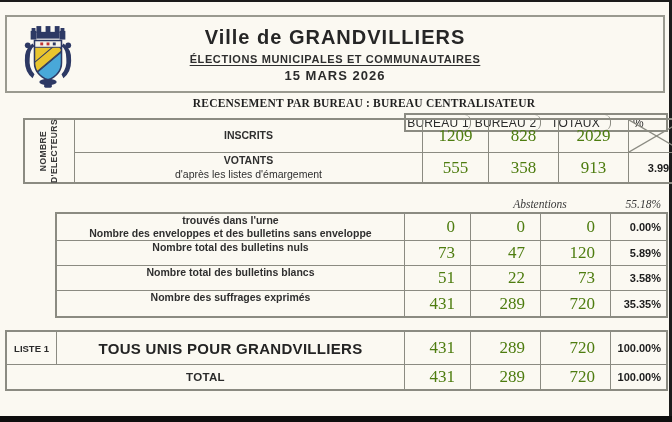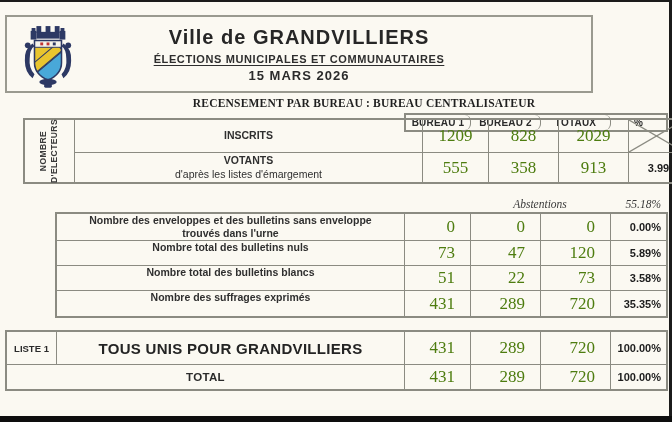--- a/index.html
+++ b/index.html
@@ -20,21 +20,21 @@
     position:absolute;left:0;top:0;width:672px;height:422px;
     background:var(--paper);overflow:hidden;
   }
   
   .scan-top-line{position:absolute;left:0;top:0;width:669px;height:2px;background:#1b1b1b;}
   .scan-right-line{position:absolute;right:0;top:0;width:3px;height:422px;background:#1b1b1b;}
   .scan-bottom-bar{position:absolute;left:0;bottom:0;width:672px;height:6px;background:#0e0e0e;}
 
   
   .header-box{
-    position:absolute;left:5px;top:15px;width:588px;height:78px;
+    position:absolute;left:5px;top:15px;width:660px;height:78px;
     border:2px solid #9a9a90;
     display:flex;align-items:center;
   }
   .crest{position:absolute;left:14px;top:3px;width:54px;height:70px;}
   .header-text{width:100%;text-align:center;}
   .doc-title{font-size:20px;font-weight:bold;letter-spacing:1px;color:#262626;}
   .doc-subtitle{
     margin-top:4px;font-size:11px;font-weight:bold;letter-spacing:.6px;
     text-decoration:underline;text-underline-offset:2px;color:#2e2e2e;
   }
@@ -59,21 +59,21 @@
   .num{font-family:"Liberation Serif",serif;font-size:17px;color:#4d7c0f;}
   .pct{font-weight:bold;font-size:11px;color:#1d1d1d;}
   .cell.right{justify-content:flex-end;padding-right:15px;}
   .cell.pct-cell{justify-content:flex-end;padding-right:5px;}
 
   
   .col-headers{
     position:absolute;left:404px;top:113px;width:264px;height:19px;
     grid-template-columns:65px 70px 70px 1fr;
   }
-  .col-headers .cell{font-weight:bold;font-size:10px;letter-spacing:.2px;border-radius:6px;}
+  .col-headers .cell{font-weight:normal;font-size:12px;letter-spacing:.2px;border-radius:6px;}
 
   
   .table1{
     position:absolute;left:5px;top:118px;width:663px;height:66px;
     grid-template-columns:50px 348px 66px 70px 70px 1fr;
     grid-template-rows:33px 1fr;
     margin-left:18px;
   }
   .side-cell{grid-row:1 / span 2;}
   .side-rot{
@@ -210,22 +210,22 @@
   </div>
 
   <div class="abst-row">
     <span class="abst-label">Abstentions</span>
     <span class="abst-pct">55.18%</span>
   </div>
 
   <div class="grid table2">
     <div class="cell">
       <div class="lab">
+        <div>trouvés dans l'urne</div>
         <div>Nombre des enveloppes et des bulletins sans enveloppe</div>
-        <div>trouvés dans l'urne</div>
       </div>
     </div>
     <div class="cell num right">0</div>
     <div class="cell num right">0</div>
     <div class="cell num right">0</div>
     <div class="cell last-col pct pct-cell">0.00%</div>
 
     <div class="cell lab">Nombre total des bulletins nuls</div>
     <div class="cell num right">73</div>
     <div class="cell num right">47</div>

